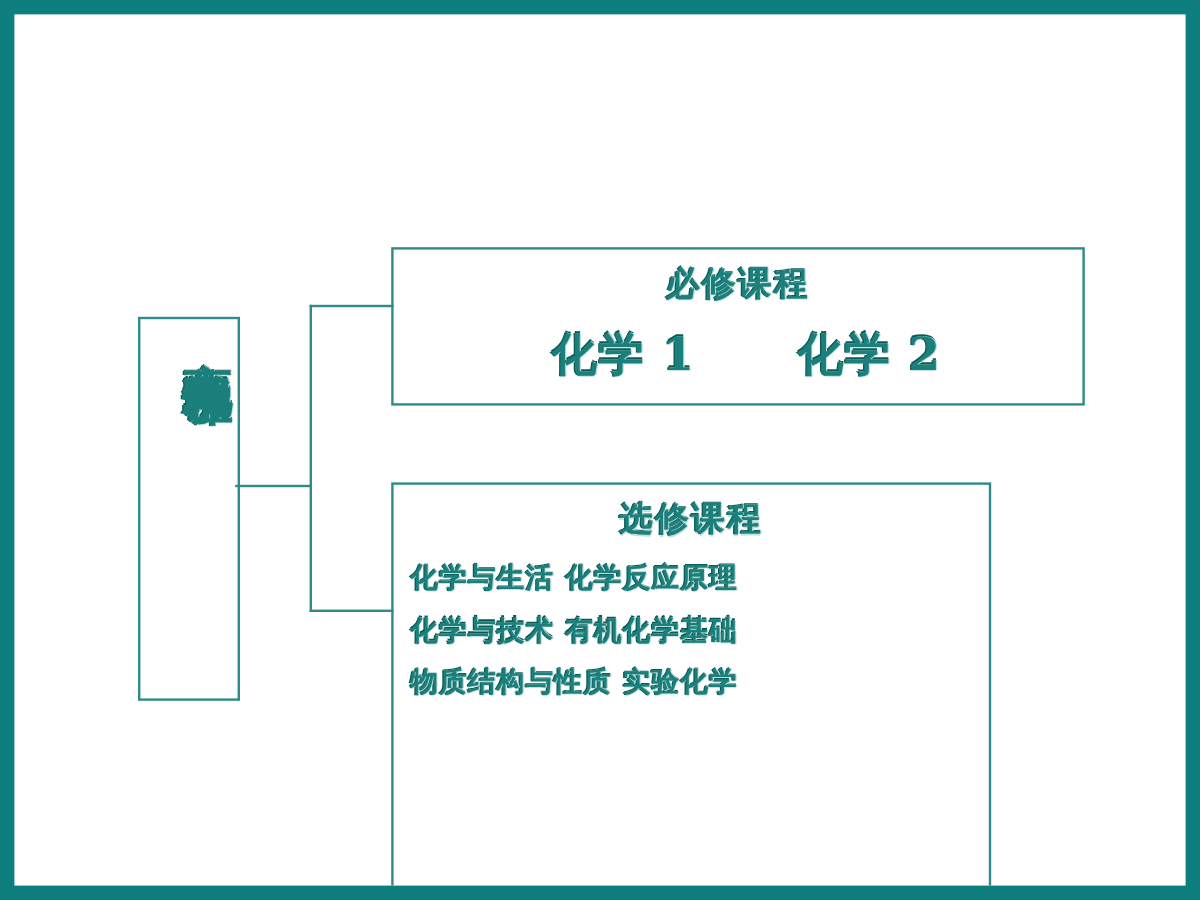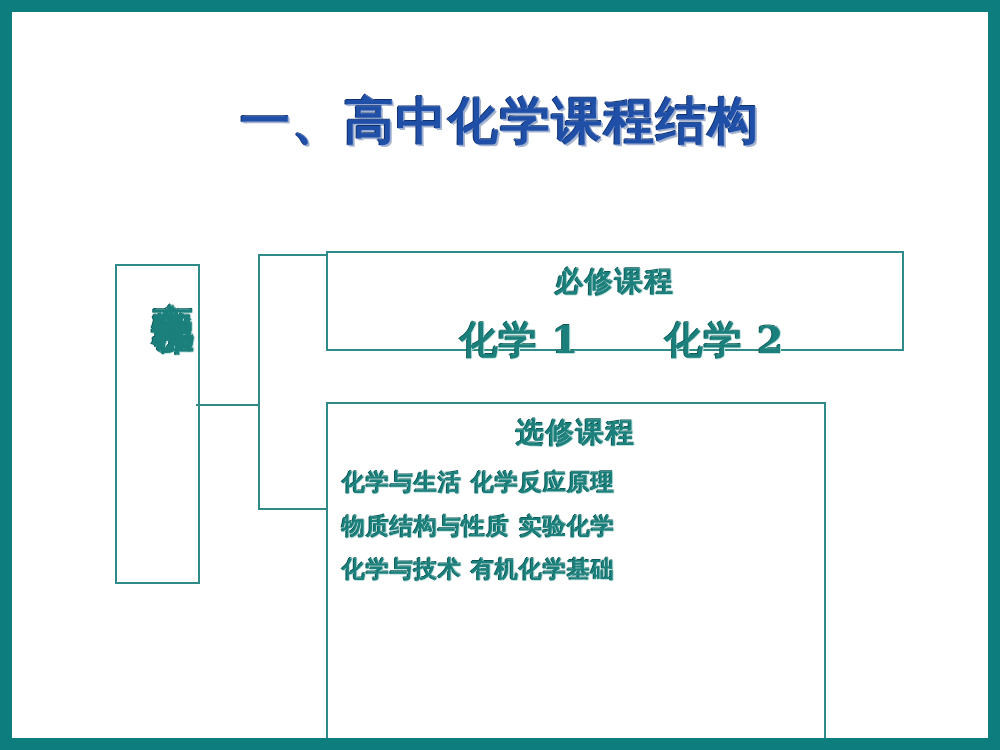--- a/index.html
+++ b/index.html
@@ -114,21 +114,21 @@
   
   .rbox {
     position: absolute;
     border: 2px solid #2e8b87;
     background: transparent;
     box-sizing: border-box;
     z-index: 12;
   }
   .box-required {
     left: 326px; top: 206px;
-    width: 578px; height: 100px; margin-top: 45px;
+    width: 578px; height: 132px;
   }
   .box-elective {
     left: 326px; top: 382px;
     width: 500px; height: 356px; margin-top: 20px;
   }
 
   .box-heading {
     margin: 0;
     padding: 10px 0 0 0;
     text-align: center;
@@ -163,37 +163,36 @@
 
 <div id="slide">
 
   <div class="frame-edge frame-top"></div>
   <div class="frame-edge frame-bottom"></div>
   <div class="frame-edge frame-left"></div>
   <div class="frame-edge frame-right"></div>
 
   <div class="canvas">
 
-    <div class="title" style="left:-12px; top:76px;">一、高中化学课程结构</div>
 
     <div class="line line-h conn-left" style="left:184px; top:392px;"></div>
     <div class="line line-v bracket-v" style="left:246px; top:242px;"></div>
     <div class="line line-h bracket-top" style="left:246px; top:242px;"></div>
     <div class="line line-h bracket-bot" style="left:246px; top:496px;"></div>
 
     <div class="vbox" style="left:103px; top:252px;">
       <div class="vbox-text teal">高中化学课程</div>
     </div>
 
     <div class="rbox box-required" style="left:314px; top:194px;">
       <div class="box-heading teal">必修课程</div>
       <div class="box-line teal">化学 1      化学 2</div>
     </div>
 
     <div class="rbox box-elective" style="left:314px; top:370px;">
       <div class="box-heading teal">选修课程</div>
       <div class="elective-item teal">化学与生活                    化学反应原理</div>
+      <div class="elective-item teal">化学与技术                    有机化学基础</div>
       <div class="elective-item teal">物质结构与性质        实验化学</div>
-      <div class="elective-item teal">化学与技术                    有机化学基础</div>
     </div>
 
   </div>
 </div>
 
 </body></html>

